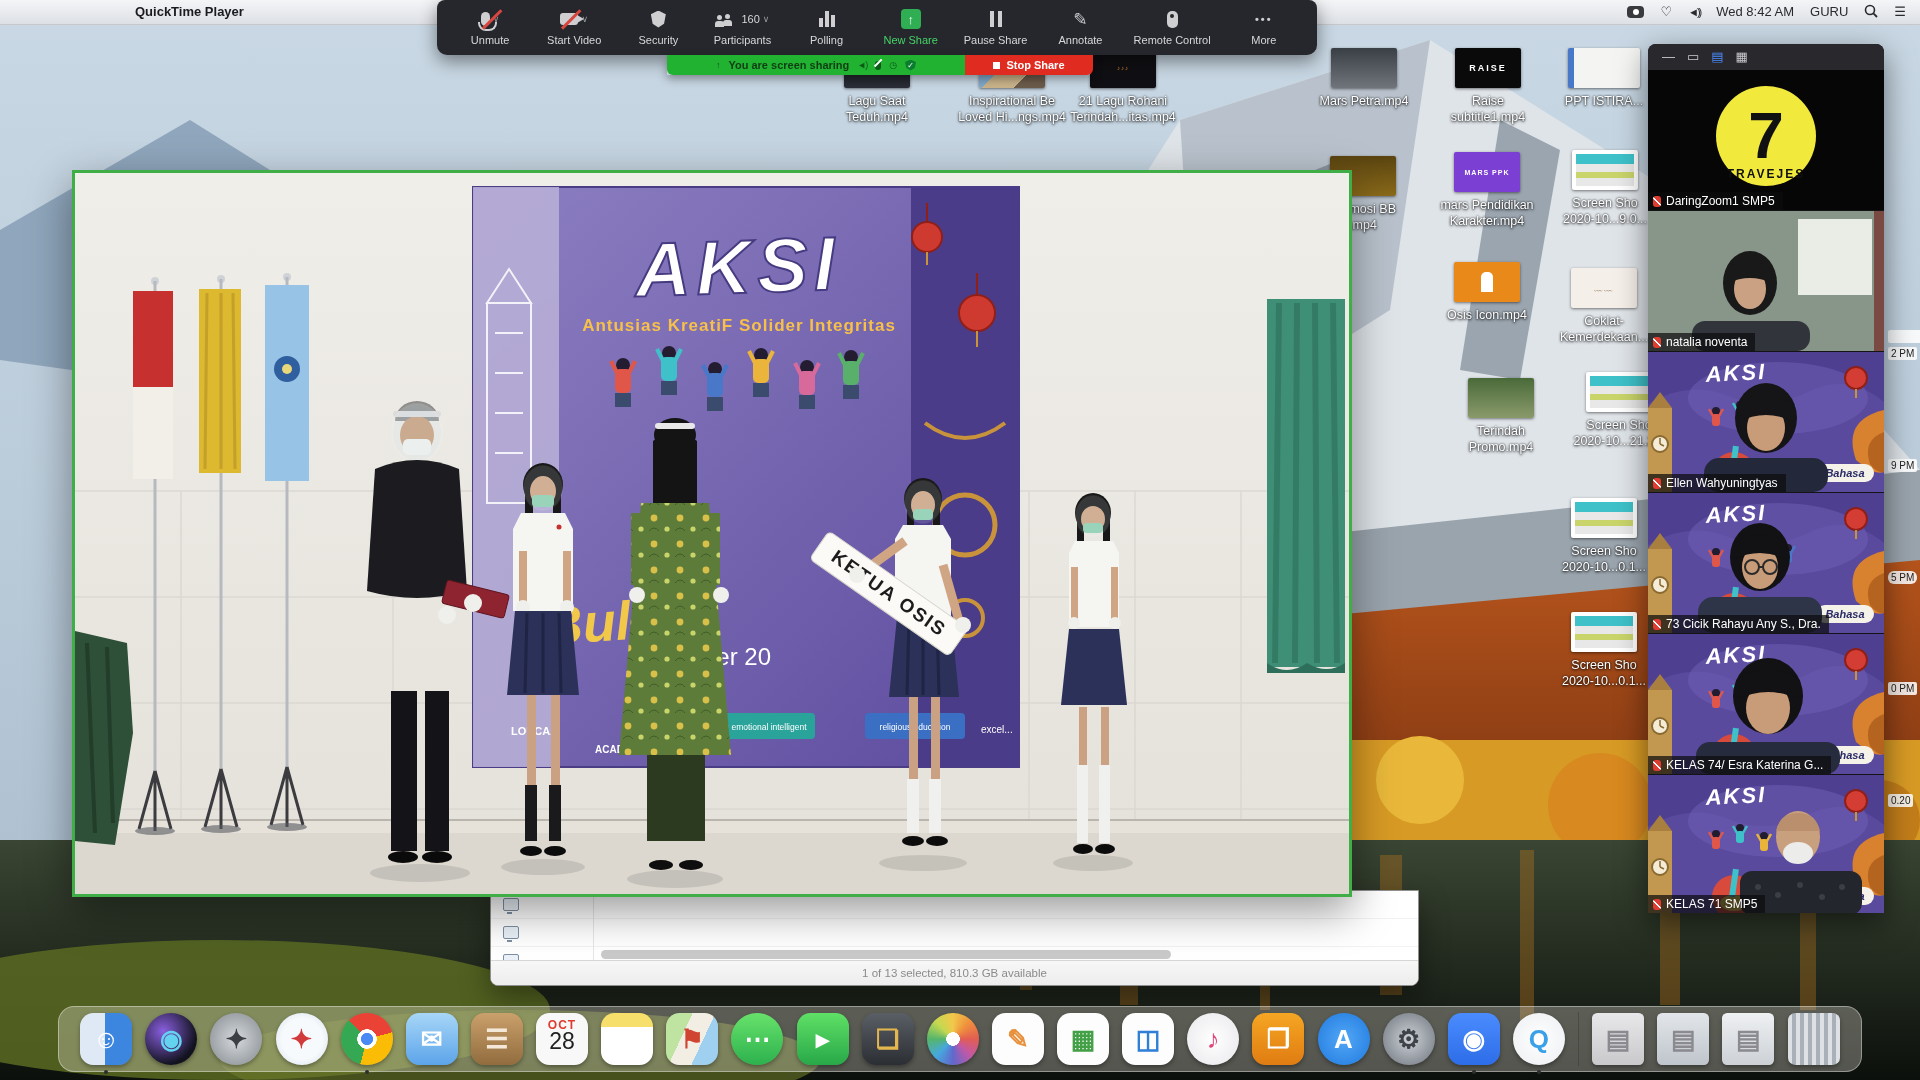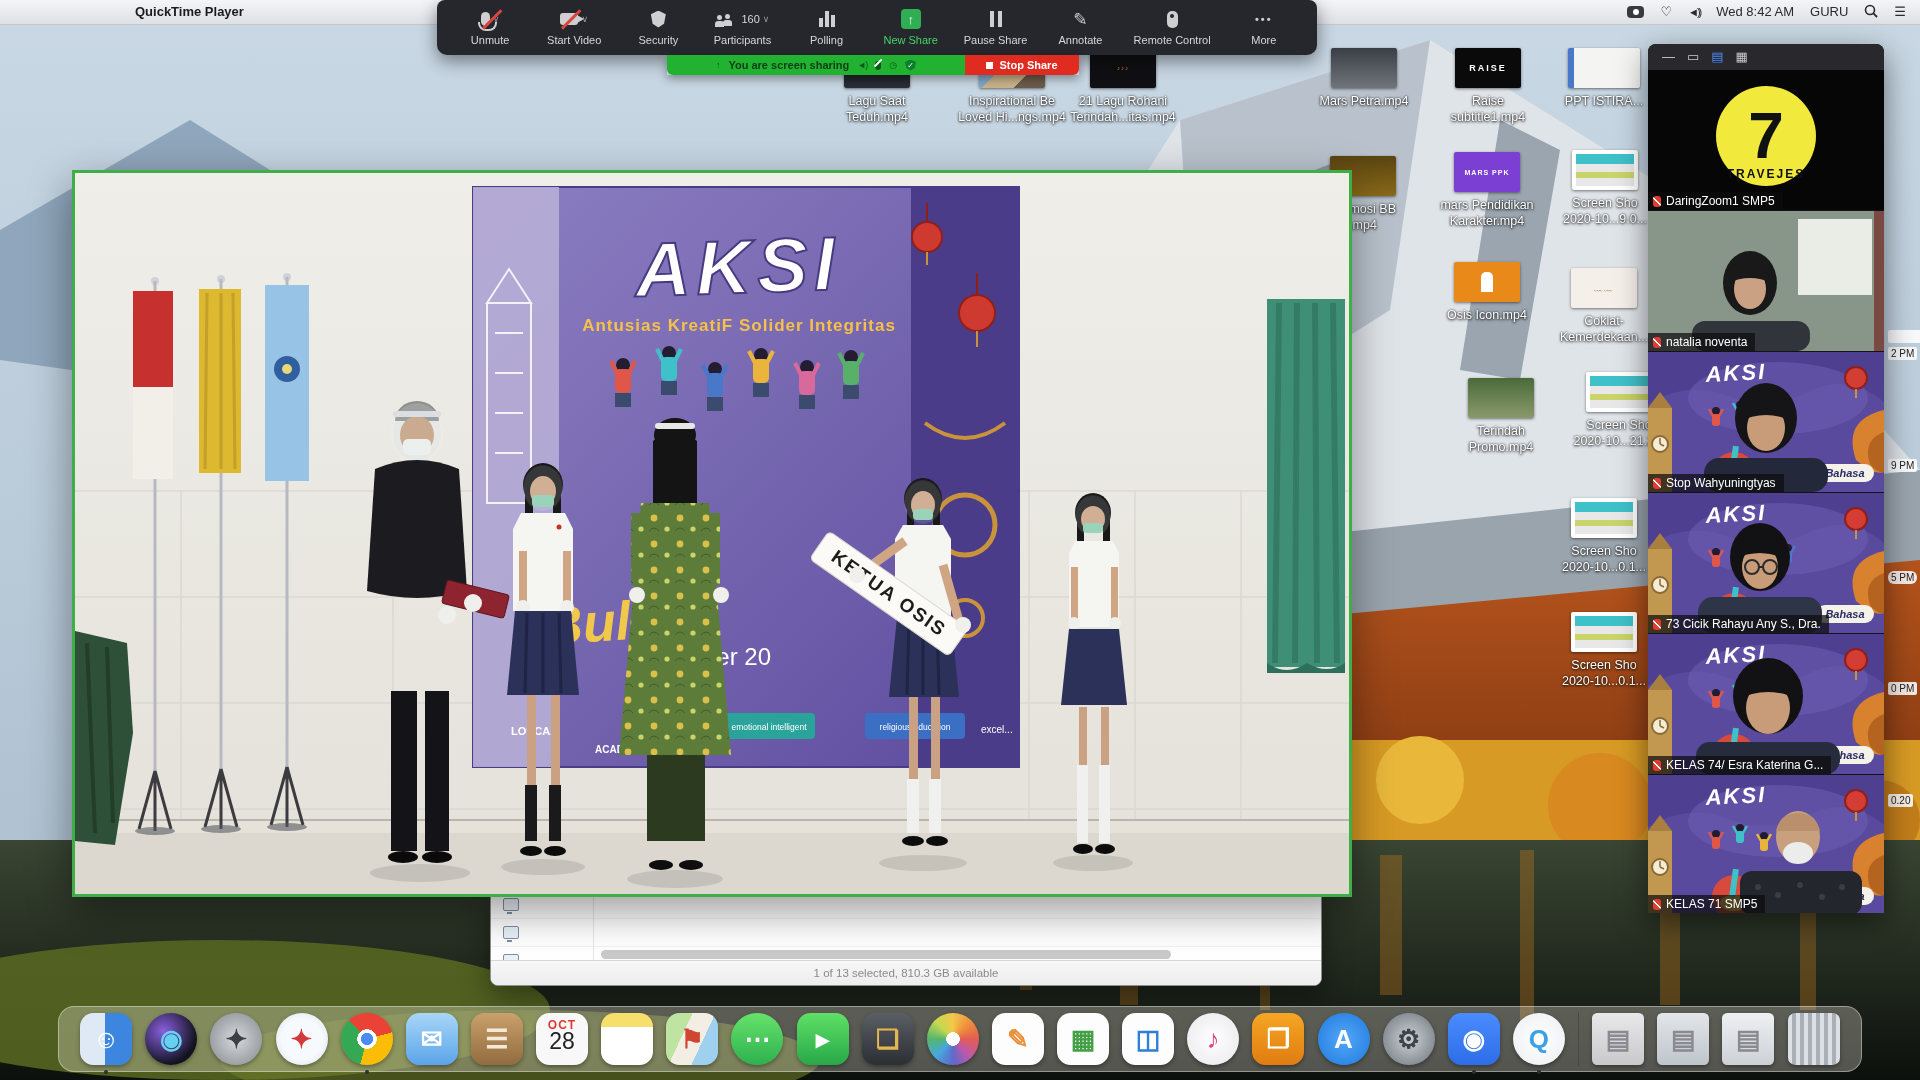--- a/index.html
+++ b/index.html
@@ -54,21 +54,21 @@
 
   
   #sharebar{position:absolute;left:667px;top:55px;height:20px;z-index:50;display:flex;
     box-shadow:0 4px 10px rgba(0,0,0,.35);font-size:11px;}
   #sharebar .greenpart{width:298px;background:#21b231;color:#0c3a10;display:flex;align-items:center;justify-content:center;gap:8px;border-radius:0 0 0 6px;}
   #sharebar .msg{color:#103d14;font-weight:bold;}
   .bnr-ic{font-size:9px;color:#0c5a18;}
   .bnr-mic{width:6px;height:9px;border-radius:3px;background:#0c5a18;position:relative;}
   .bnr-mic::after{content:"";position:absolute;left:-2px;top:1px;width:10px;height:1.6px;background:#ffffff;transform:rotate(-45deg);}
   .bnr-shield{width:11px;height:11px;background:#0a7d2e;clip-path:polygon(50% 0,100% 22%,88% 78%,50% 100%,12% 78%,0 22%);color:#fff;font-size:8px;line-height:11px;text-align:center;}
-  #stopshare{width:114px;background:#e02b20;color:#fff;display:flex;align-items:center;justify-content:center;gap:6px;border-radius:0 0 6px 0;font-weight:bold;cursor:pointer;}
+  #stopshare{width:128px;background:#e02b20;color:#fff;display:flex;align-items:center;justify-content:center;gap:6px;border-radius:0 0 6px 0;font-weight:bold;cursor:pointer;}
   #stopshare .sq{width:7px;height:7px;background:#fff;display:inline-block;}
 
   
   .dicon{position:absolute;width:122px;z-index:5;text-align:center;}
   .thumb{margin:0 auto;width:66px;height:40px;border-radius:2px;box-shadow:0 1px 3px rgba(0,0,0,.5);
     display:flex;align-items:center;justify-content:center;font-size:7px;color:#fff;letter-spacing:1px;}
   .dlabel{margin-top:5px;font-size:12.5px;line-height:16px;color:#fff;
     text-shadow:0 1px 3px rgba(0,0,0,.9),0 0 2px rgba(0,0,0,.8);}
   .t-dark{background:linear-gradient(#14161c,#2b2e37);}
   .t-photo{background:linear-gradient(135deg,#7fa8c9 0%,#7fa8c9 40%,#c9b28a 40%,#c9b28a 70%,#6b5b4a 70%);}
@@ -86,21 +86,21 @@
   .t-green{background:linear-gradient(#4a6a3a,#8a9a6a);}
   .efrag{position:absolute;left:1888px;z-index:4;background:rgba(255,255,255,.88);color:#222;
     font-size:10px;padding:1px 3px;border-radius:2px;white-space:nowrap;}
 
   
   #sharewin{position:absolute;left:72px;top:170px;width:1274px;height:721px;z-index:20;
     border:3px solid #3fae47;background:#ece9e4;box-shadow:0 14px 40px rgba(0,0,0,.4);}
   #sharewin svg{display:block;}
 
   
-  #finderwin{position:absolute;left:490px;top:890px;width:832px;height:96px;z-index:10;
+  #finderwin{position:absolute;left:490px;top:890px;width:929px;height:96px;z-index:10;
     background:#fff;border:1px solid #8f8f8f;border-radius:0 0 8px 8px;
     box-shadow:0 12px 30px rgba(0,0,0,.4);overflow:hidden;box-sizing:border-box;}
   .frow{display:flex;align-items:center;gap:7px;height:27px;padding-left:12px;font-size:13px;color:#222;border-bottom:1px solid #f2f2f2;}
   .monico{width:14px;height:11px;border:1.5px solid #7d8fa3;border-radius:2px;position:relative;background:#eaf1f8;}
   .monico::after{content:"";position:absolute;left:3px;bottom:-4px;width:5px;height:2.5px;background:#7d8fa3;}
   #fdivider{position:absolute;left:102px;top:0;width:1px;height:70px;background:#e6e6e6;}
   #hscroll{position:absolute;left:110px;top:59px;width:570px;height:9px;background:#c9c9c9;border-radius:5px;}
   #fstatus{position:absolute;left:0;bottom:0;width:100%;height:24px;background:linear-gradient(#f7f7f7,#ededed);
     border-top:1px solid #d6d6d6;color:#8a8a8a;font-size:11.5px;display:flex;align-items:center;justify-content:center;}
 
@@ -754,21 +754,21 @@
   <div class="ptile" style="top:308px;">
     <svg width="236" height="140" viewBox="0 0 236 140">
       <use href="#aksi"></use>
       <ellipse cx="118" cy="66" rx="31" ry="35" fill="#151517"></ellipse>
       <ellipse cx="118" cy="76" rx="19" ry="23" fill="#c89b79"></ellipse>
       <path d="M90,52 q28,-20 56,0 l0,18 q-28,-14 -56,0 z" fill="#151517"></path>
       <rect x="56" y="106" width="124" height="34" rx="15" fill="#23283a"></rect>
     </svg>
     <div class="plabel">
       <span class="lmic"></span>
-      <span>Stop Wahyuningtyas</span>
+      <span>Ellen Wahyuningtyas</span>
     </div>
   </div>
 
   <div class="ptile" style="top:449px;">
     <svg width="236" height="140" viewBox="0 0 236 140">
       <use href="#aksi"></use>
       <ellipse cx="112" cy="64" rx="30" ry="34" fill="#121214"></ellipse>
       <ellipse cx="112" cy="74" rx="18" ry="22" fill="#c89b79"></ellipse>
       <path d="M86,50 q26,-18 52,0 l0,16 q-26,-12 -52,0 z" fill="#121214"></path>
       <circle cx="104" cy="74" r="7" fill="none" stroke="#2a2a2a" stroke-width="2"></circle>

